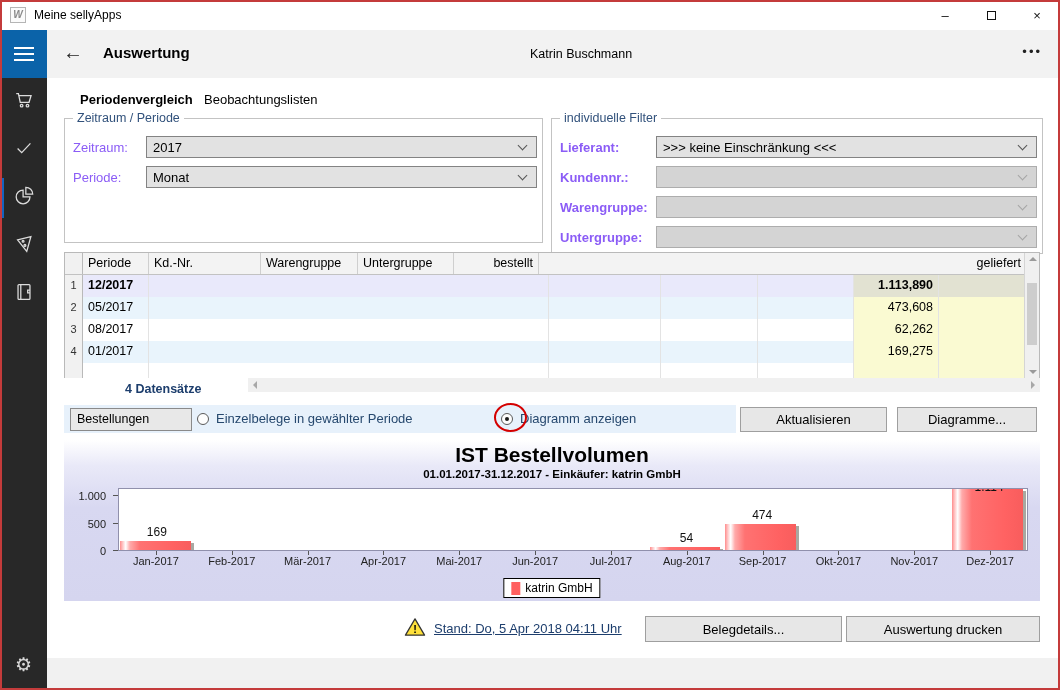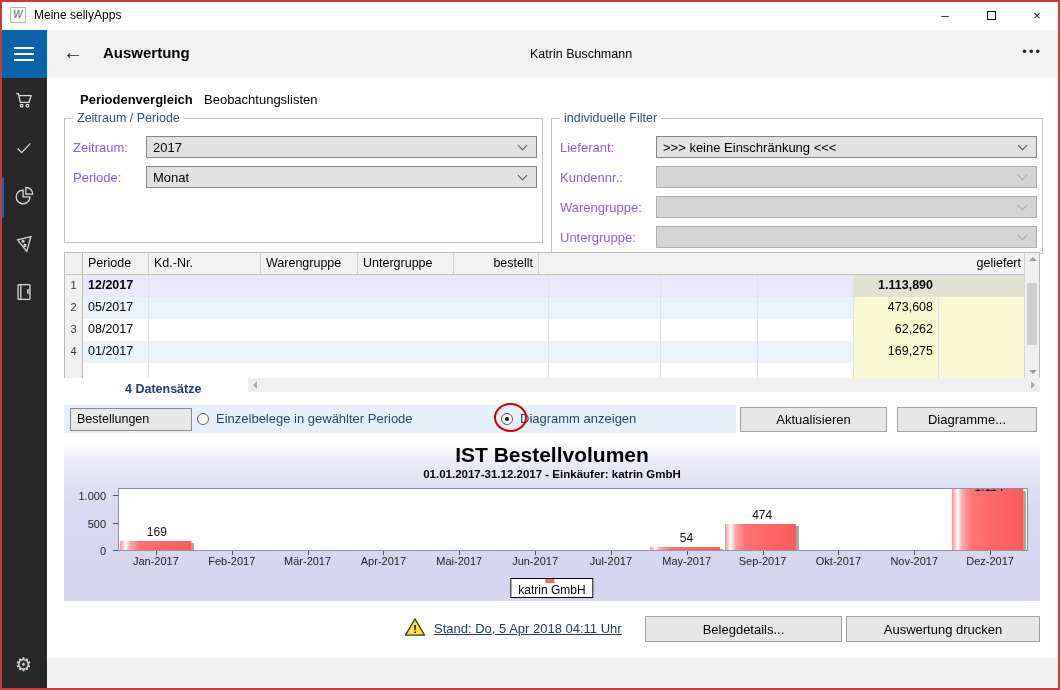--- a/index.html
+++ b/index.html
@@ -34,21 +34,21 @@
   .tab { position: absolute; top: 92px; font-size: 13px; color: #000; }
   .tab.active { font-weight: bold; }
 
   
   .fgroup { position: absolute; border: 1px solid #c3c3c3; }
   .fgroup .legend { position: absolute; top: -8px; left: 8px; background: #fff; padding: 0 4px; font-size: 12.5px; color: #31517b; }
   .frow { display: flex; align-items: center; height: 22px; margin: 0 5px 8px 8px; }
   .fgroup .frow:first-of-type { margin-top: 17px; }
   .flabel { font-size: 13px; color: #8b5cf6; }
   .g1 .flabel { width: 73px; }
-  .g2 .flabel { width: 96px; }
+  .g2 .flabel { width: 96px; font-weight: bold; }
   .selectbox { flex: 1; height: 22px; background: #e2e2e2; border: 1px solid #838383; display: flex; align-items: center; padding-left: 6px; font-size: 13px; color: #000; }
   .selectbox .chev { width: 7px; height: 7px; border-right: 1.5px solid #555; border-bottom: 1.5px solid #555; transform: rotate(45deg); margin: -3px 10px 0 auto; }
   .selectbox.disabled { background: #d4d4d4; border-color: #adadad; }
   .selectbox.disabled .chev { border-color: #a5a5a5; }
 
   
   .tablewrap { position: absolute; left: 64px; top: 252px; width: 976px; height: 126px; border: 1px solid #b9b9b9; border-bottom: none; overflow: hidden; background: #fff; }
   .tinner { position: absolute; left: 0; top: 0; width: 961px; }
   .thead { display: flex; height: 22px; background: #f3f3f3; border-bottom: 1px solid #c2c2c2; }
   .thcell { font-size: 12.5px; color: #000; padding: 3px 5px 0 5px; border-right: 1px solid #cfcfcf; overflow: hidden; white-space: nowrap; }
@@ -95,21 +95,21 @@
   .csub { position: absolute; top: 28px; left: 0; width: 100%; text-align: center; font-size: 11.5px; font-weight: bold; color: #000; }
   .plot { position: absolute; left: 54px; top: 48px; width: 910px; height: 63px; background: #fff; border: 1px solid #9090ac; overflow: hidden; }
   .yaxis { position: absolute; left: 0; top: 48px; width: 54px; height: 63px; }
   .ylab { position: absolute; right: 12px; font-size: 11px; color: #222; }
   .ytick { position: absolute; right: 0; width: 5px; height: 1px; background: #555; }
   .xlabels { position: absolute; left: 54px; top: 115px; width: 910px; height: 16px; }
   .xlab { position: absolute; width: 8.3333%; text-align: center; font-size: 11px; color: #222; white-space: nowrap; }
   .xtick { position: absolute; top: -4px; width: 1px; height: 4px; background: #555; }
   .bar { position: absolute; bottom: 0; background: linear-gradient(90deg, #ff8d8d 0%, #ffc9c9 4%, #ffffff 8%, #ffaaaa 14%, #ff7272 28%, #ff6262 75%, #f85d5d 100%); box-shadow: 3px 2px 0 rgba(110,110,100,0.6); }
   .vlab { position: absolute; height: 14px; font-size: 12px; color: #111; text-align: center; }
-  .legendbox { position: absolute; left: 50%; transform: translateX(-50%); top: 138px; height: 20px; background: #fff; border: 1px solid #000; display: flex; align-items: center; padding: 0 7px; flex-direction: column; }
+  .legendbox { position: absolute; left: 50%; transform: translateX(-50%); top: 138px; height: 20px; background: #fff; border: 1px solid #000; display: flex; align-items: center; padding: 0 7px; }
   .lswatch { width: 9px; height: 13px; margin-right: 5px; }
   .ltext { font-size: 12px; color: #000; }
 
   
   .warnicon { position: absolute; left: 404px; top: 617px; }
   .standlink { position: absolute; left: 434px; top: 621px; font-size: 13px; color: #1d3e6d; text-decoration: underline; }
   .statusstrip { position: absolute; left: 47px; top: 658px; width: 1013px; height: 32px; background: #f1f1f1; }
 </style>
 </head>
 <body>
@@ -360,21 +360,21 @@
       <span class="xlab" style="left: 16.6667%;">Mär-2017</span>
       <span class="xtick" style="left: 20.8333%;"></span>
       <span class="xlab" style="left: 25%;">Apr-2017</span>
       <span class="xtick" style="left: 29.1667%;"></span>
       <span class="xlab" style="left: 33.3333%;">Mai-2017</span>
       <span class="xtick" style="left: 37.5%;"></span>
       <span class="xlab" style="left: 41.6667%;">Jun-2017</span>
       <span class="xtick" style="left: 45.8333%;"></span>
       <span class="xlab" style="left: 50%;">Jul-2017</span>
       <span class="xtick" style="left: 54.1667%;"></span>
-      <span class="xlab" style="left: 58.3333%;">May-2017</span>
+      <span class="xlab" style="left: 58.3333%;">Aug-2017</span>
       <span class="xtick" style="left: 62.5%;"></span>
       <span class="xlab" style="left: 66.6667%;">Sep-2017</span>
       <span class="xtick" style="left: 70.8333%;"></span>
       <span class="xlab" style="left: 75%;">Okt-2017</span>
       <span class="xtick" style="left: 79.1667%;"></span>
       <span class="xlab" style="left: 83.3333%;">Nov-2017</span>
       <span class="xtick" style="left: 87.5%;"></span>
       <span class="xlab" style="left: 91.6667%;">Dez-2017</span>
       <span class="xtick" style="left: 95.8333%;"></span>
     </div>

